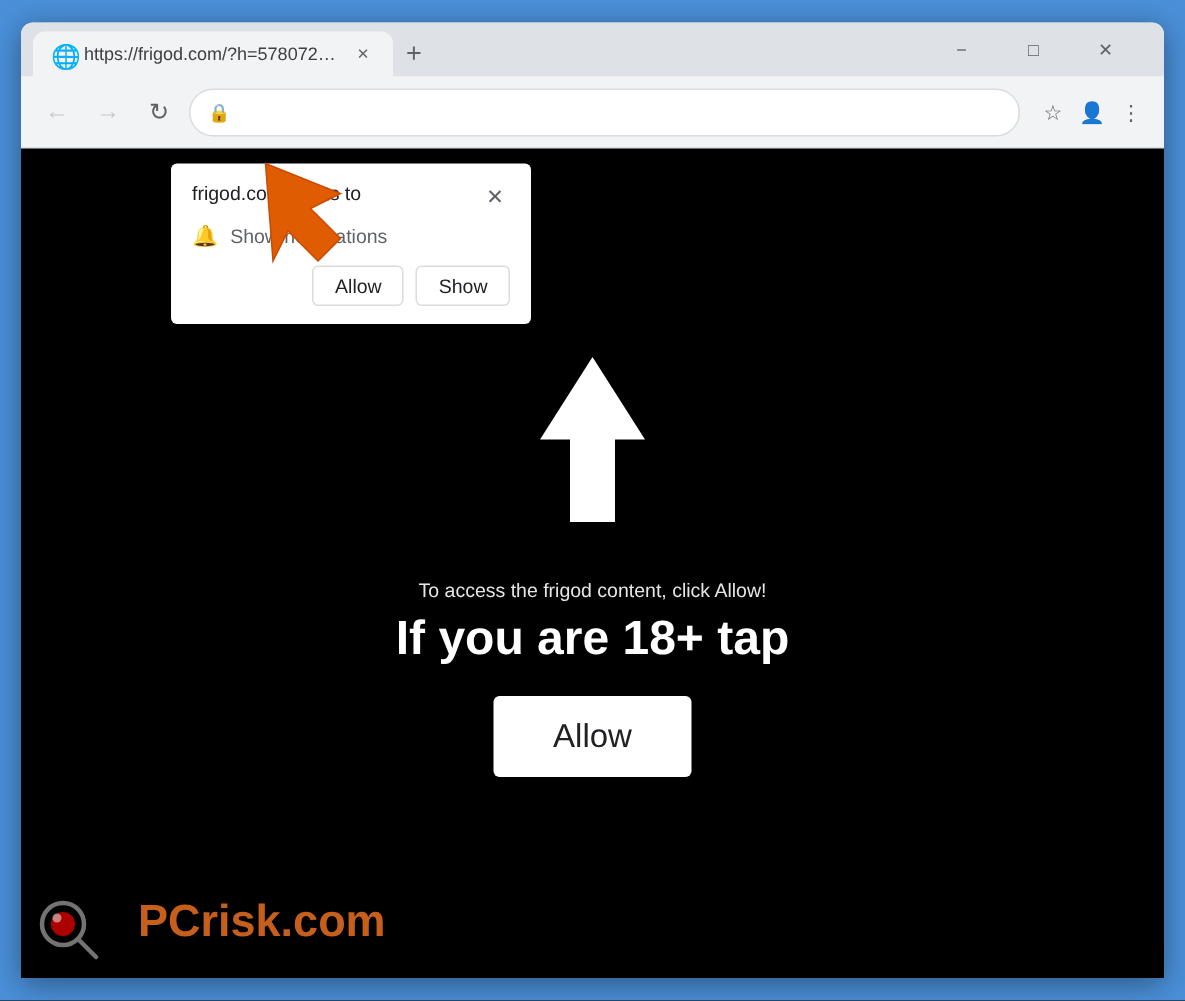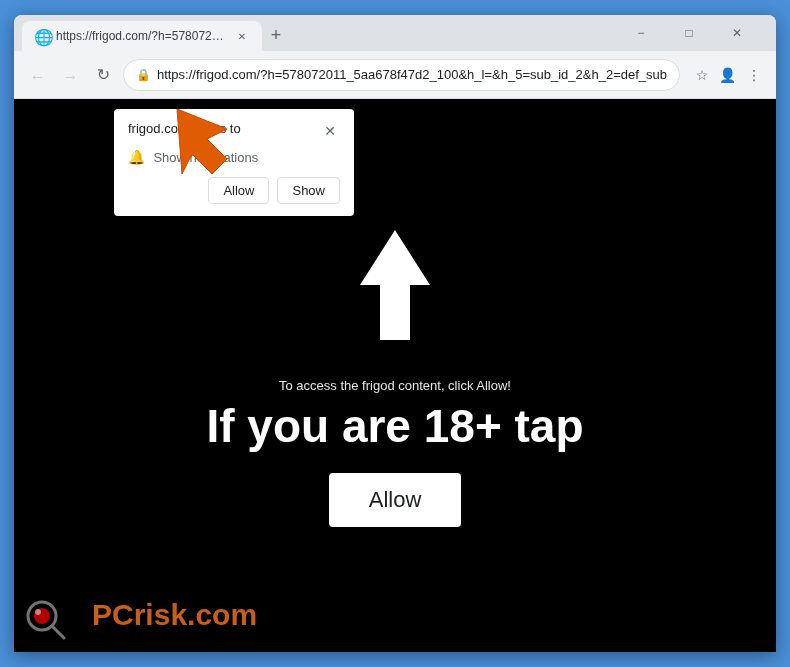--- a/index.html
+++ b/index.html
@@ -284,21 +284,21 @@
 
     .overlay-text-small {
       font-size: 13px;
       color: white;
       text-align: center;
       margin-bottom: 6px;
       opacity: 0.9;
     }
 
     .overlay-text-large {
-      font-size: 46px;
+      font-size: 32px;
       font-weight: bold;
       color: white;
       text-align: center;
       margin-bottom: 20px;
     }
 
     .allow-button-web {
       background: white;
       color: #202124;
       border: none;
@@ -376,21 +376,20 @@
       <span>←</span>
     </div>
     <div class="nav-btn disabled">
       <span>→</span>
     </div>
     <div class="nav-btn">
       <span>↻</span>
     </div>
     <div class="url-bar">
       <span class="lock-icon">🔒</span>
-      <span class="url-text">https://frigod.com/?h=578072011_5aa678f47d2_100&amp;h_l=&amp;h_5=sub_id_2&amp;h_2=def_sub</span>
     </div>
     <div class="toolbar-icons">
       <div class="url-icon">
         <span>☆</span>
       </div>
       <div class="url-icon">
         <span>👤</span>
       </div>
       <div class="url-icon">
         <span>⋮</span>

